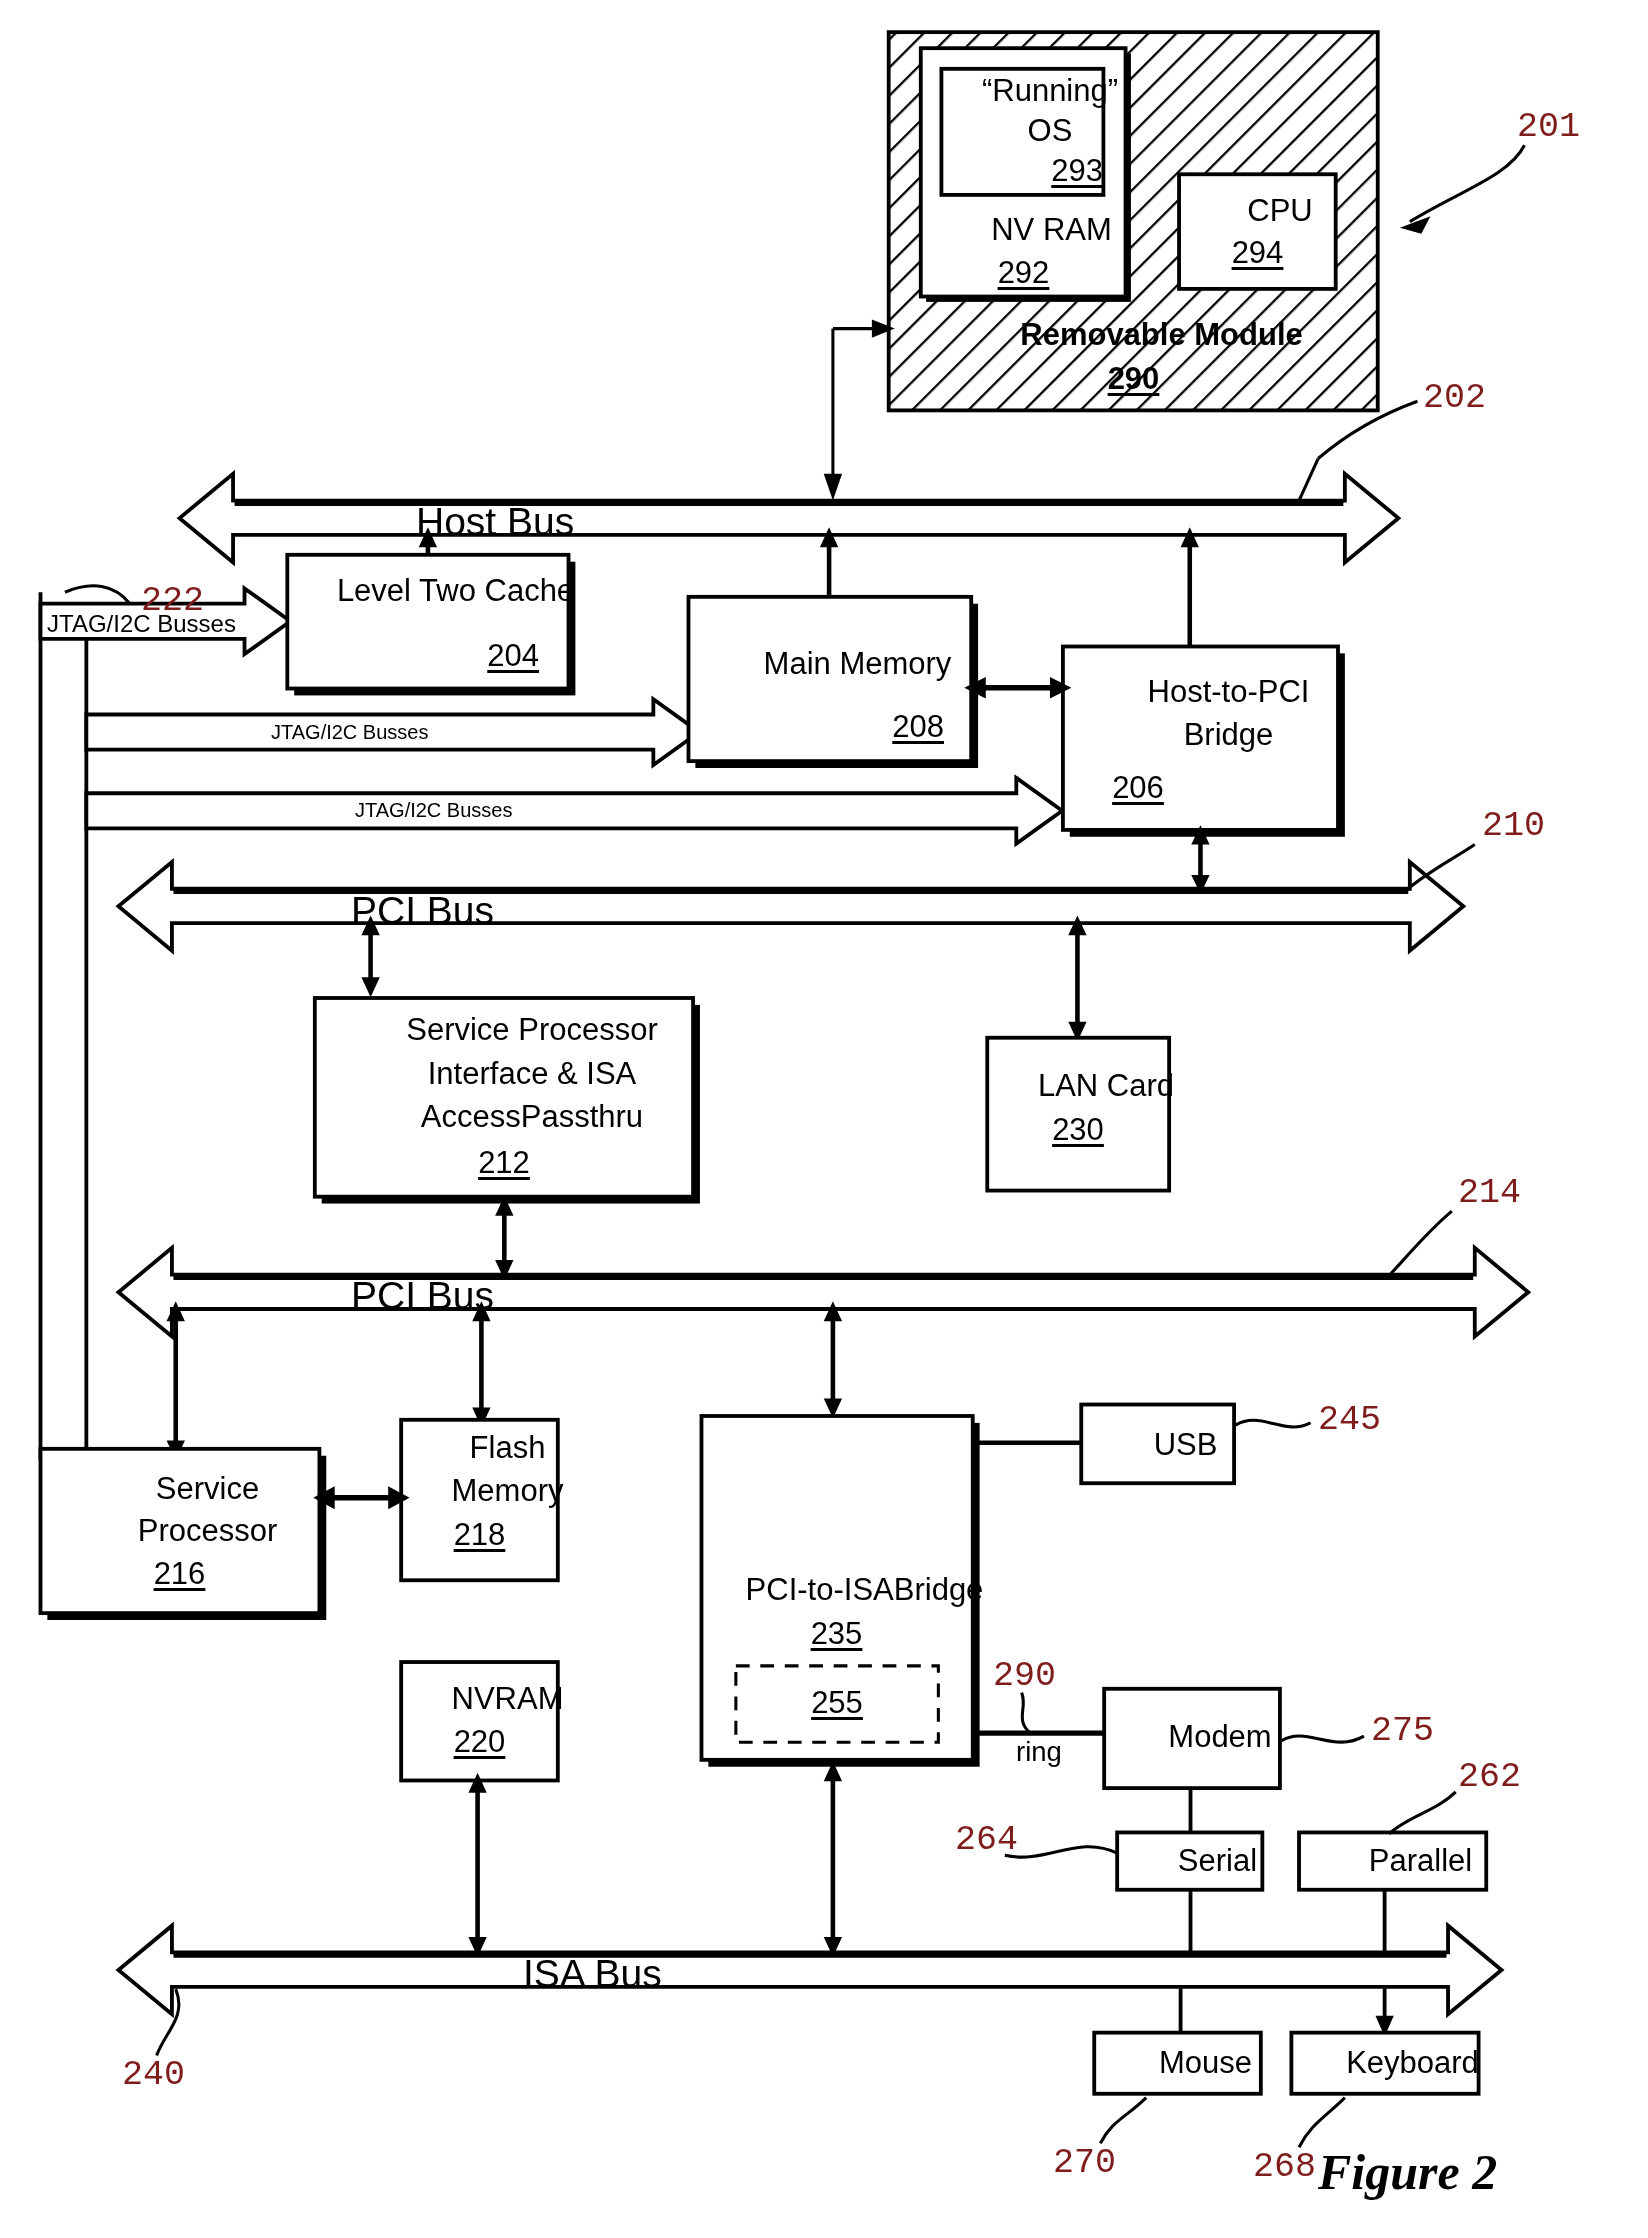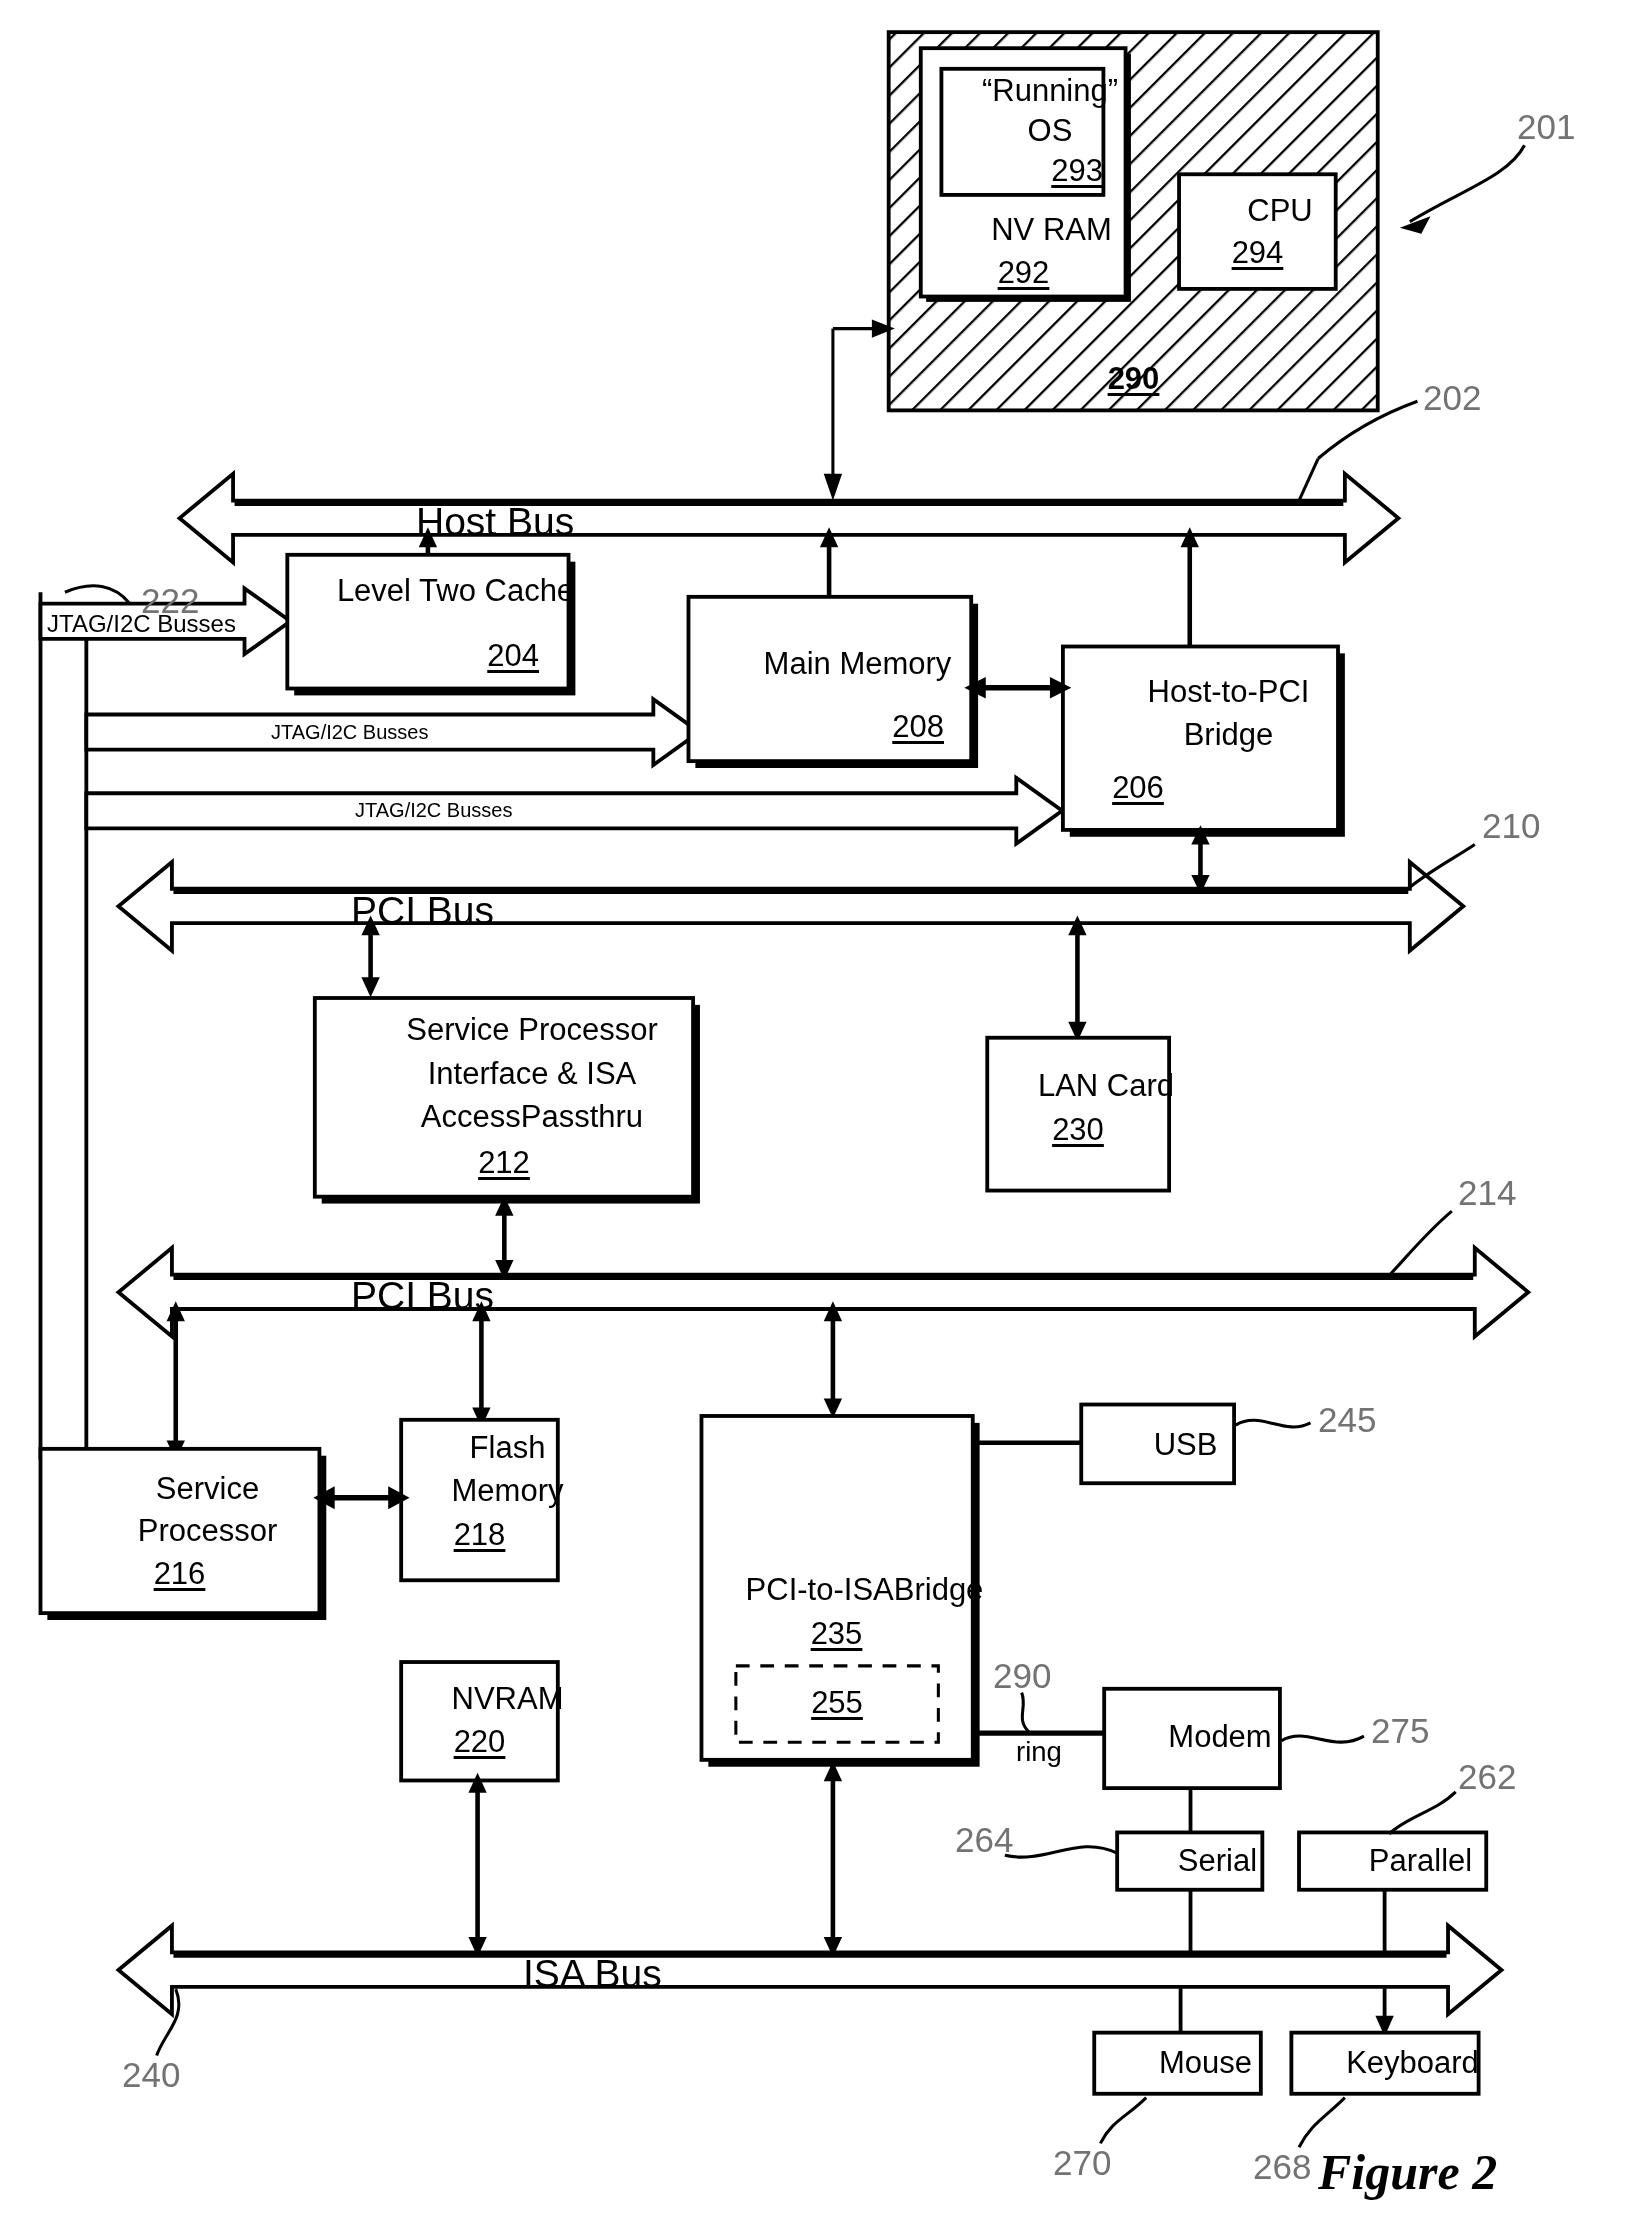--- a/index.html
+++ b/index.html
@@ -2,21 +2,21 @@
 <html style="font-size:12.2px"><head>
 <meta charset="utf-8">
 <style>
   html,body{margin:0;padding:0;background:#fff;}
   body{font-family:"Liberation Sans", sans-serif;color:#000;}
   #stage{position:relative;width:1649px;height:2239px;background:#fff;overflow:hidden;}
   #stage svg{position:absolute;left:0;top:0;width:1649px;height:2239px;}
   .txt{position:absolute;text-align:center;line-height:1.15;color:#000;}
   .box-label{font-size:31px;padding-left:28px;}
   .ref{font-size:31px;text-decoration:underline;text-underline-offset:3.8px;}
-  .refnum{position:absolute;font-size:35px;color:#737373;}
+  .refnum{position:absolute;font-size:35px;color:#7f1d1d;font-family:Liberation Mono, monospace;}
   .buslabel{position:absolute;font-size:39px;}
   .small{font-size:20px;}
   .med{font-size:24px;}
   .figlabel{position:absolute;font-family:"Liberation Serif",serif;font-weight:bold;font-style:italic;font-size:50px;}
   .ringlbl{position:absolute;font-size:27.5px;}
 </style>
 </head>
 <body>
 
 <div id="stage">
@@ -219,20 +219,21 @@
   <div class="txt box-label" style="left:941px;top:73px;width:162px;">“Running”</div>
   <div class="txt box-label" style="left:941px;top:113px;width:162px;">OS</div>
   <div class="txt ref" style="left:941px;top:153px;width:162px;text-align:right;">293</div>
 
   <div class="txt box-label" style="left:921px;top:212px;width:205px;">NV RAM</div>
   <div class="txt ref" style="left:921px;top:255px;width:205px;">292</div>
 
   <div class="txt box-label" style="left:1179px;top:193px;width:146px;">CPU</div>
   <div class="txt ref" style="left:1179px;top:235px;width:157px;">294</div>
 
+  <div class="txt box-label" style="left:889px;top:317px;width:489px;font-weight:bold;">Removable Module</div>
   <div class="txt ref" style="left:889px;top:361px;width:489px;font-weight:bold;">290</div>
 
   <div class="refnum" style="left:1517px;top:107px;">201</div>
   <div class="refnum" style="left:1423px;top:378px;">202</div>
   <div class="refnum" style="left:141px;top:581px;">222</div>
   <div class="refnum" style="left:1482px;top:806px;">210</div>
   <div class="refnum" style="left:1458px;top:1173px;">214</div>
   <div class="refnum" style="left:1318px;top:1400px;">245</div>
   <div class="refnum" style="left:993px;top:1656px;">290</div>
   <div class="refnum" style="left:1371px;top:1711px;">275</div>

